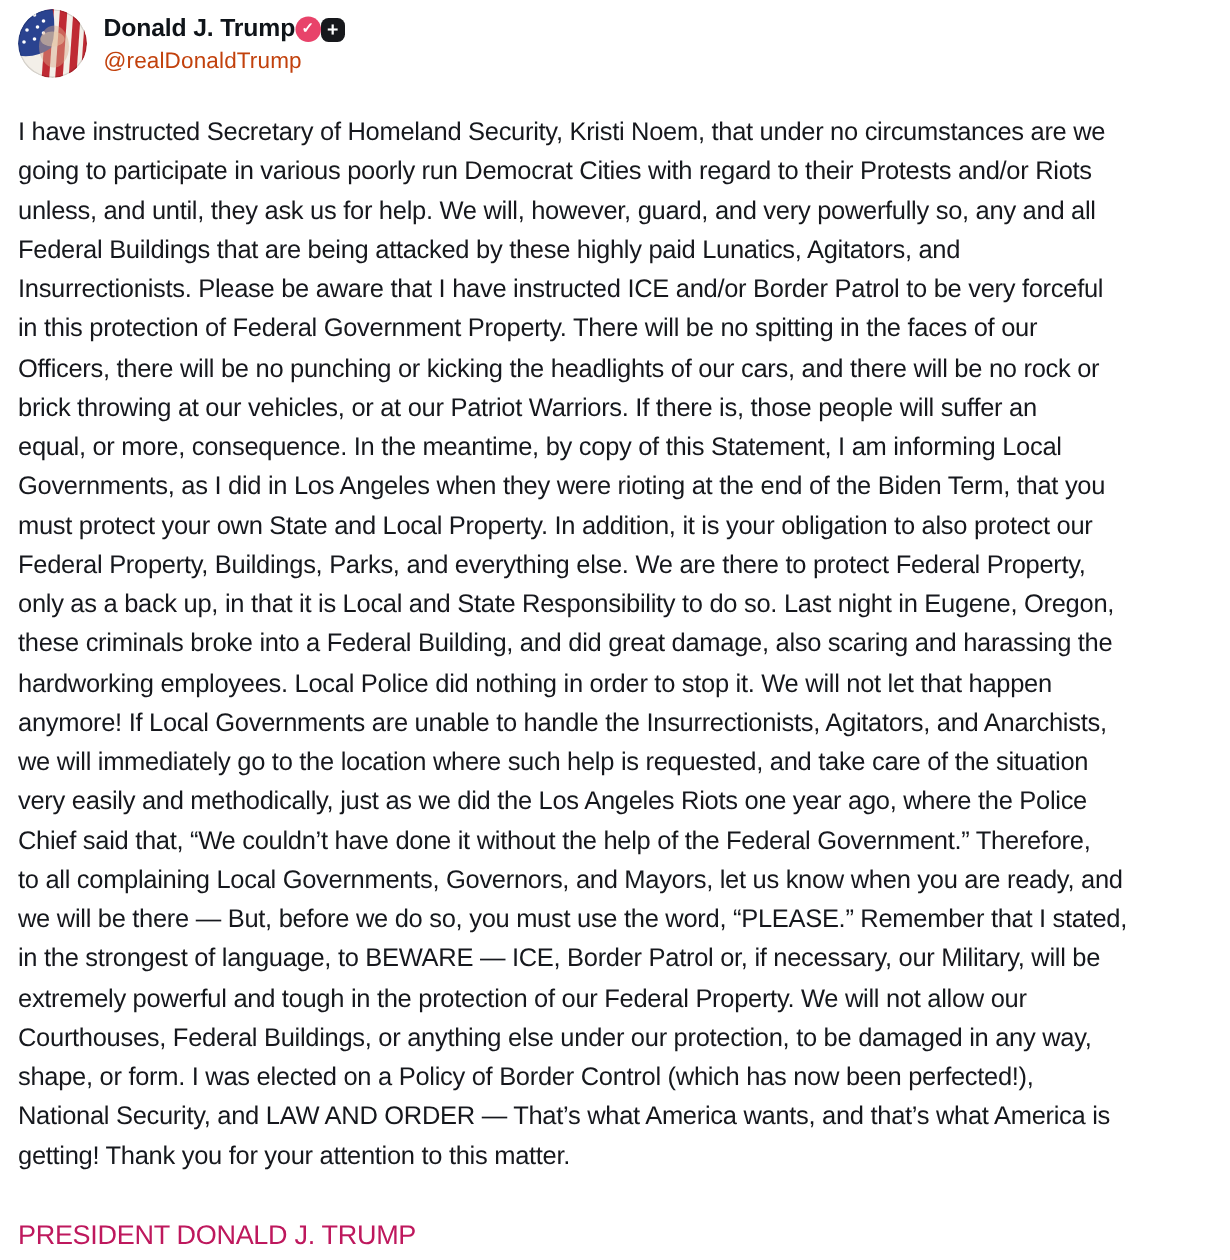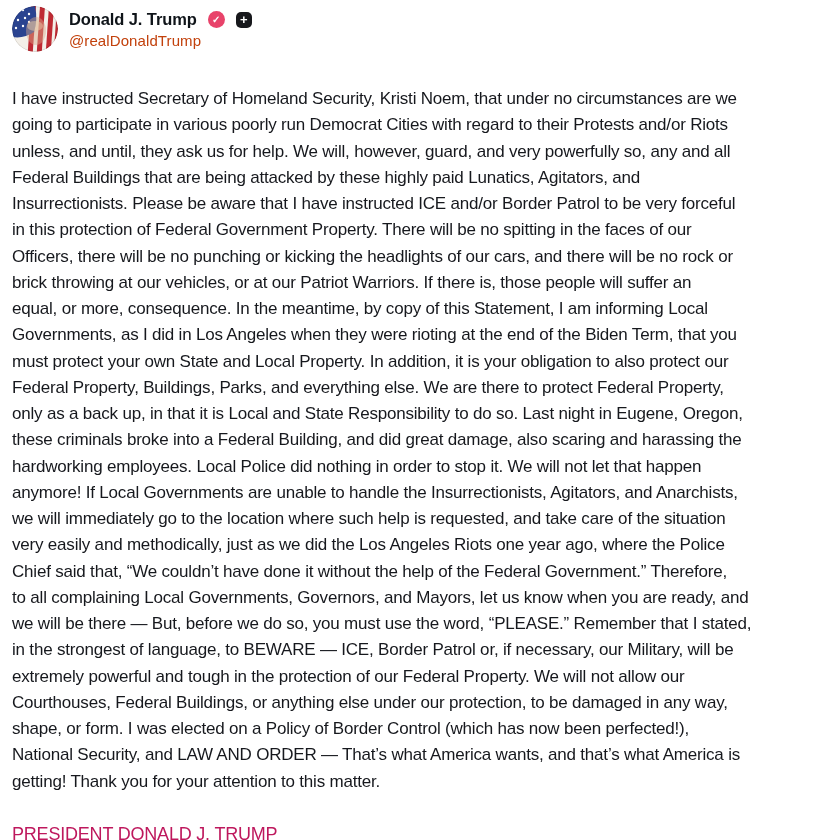--- a/index.html
+++ b/index.html
@@ -29,21 +29,21 @@
     flex: 0 0 46px;
     cursor: pointer;
   }
   .avatar svg { display: block; width: 46px; height: 46px; }
   .id-block {
     padding-top: 4px;
   }
   .name-row {
     display: flex;
     align-items: center;
-    gap: 11px;
+    gap: 0;
   }
   .display-name {
     font-size: 16.5px;
     font-weight: 700;
     color: #0f1419;
     letter-spacing: -0.1px;
     cursor: pointer;
   }
   .verified-badge {
     width: 17px;
@@ -73,21 +73,21 @@
     padding-bottom: 1px;
   }
   .handle {
     margin-top: 3px;
     font-size: 15px;
     color: #c2410c;
     letter-spacing: 0.1px;
     cursor: pointer;
   }
   .body-text {
-    margin-top: 34px;
+    margin-top: 23px;
     font-size: 17px;
     line-height: 26.25px;
     letter-spacing: -0.2px;
     color: #16181d;
     white-space: pre;
     overflow: hidden;
   }
   .signature {
     margin-top: 26px;
     font-size: 18px;

